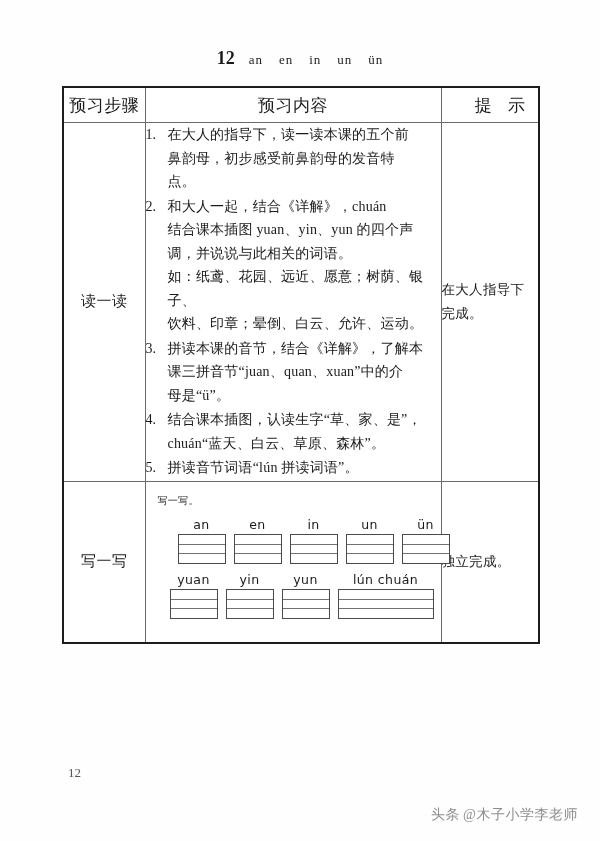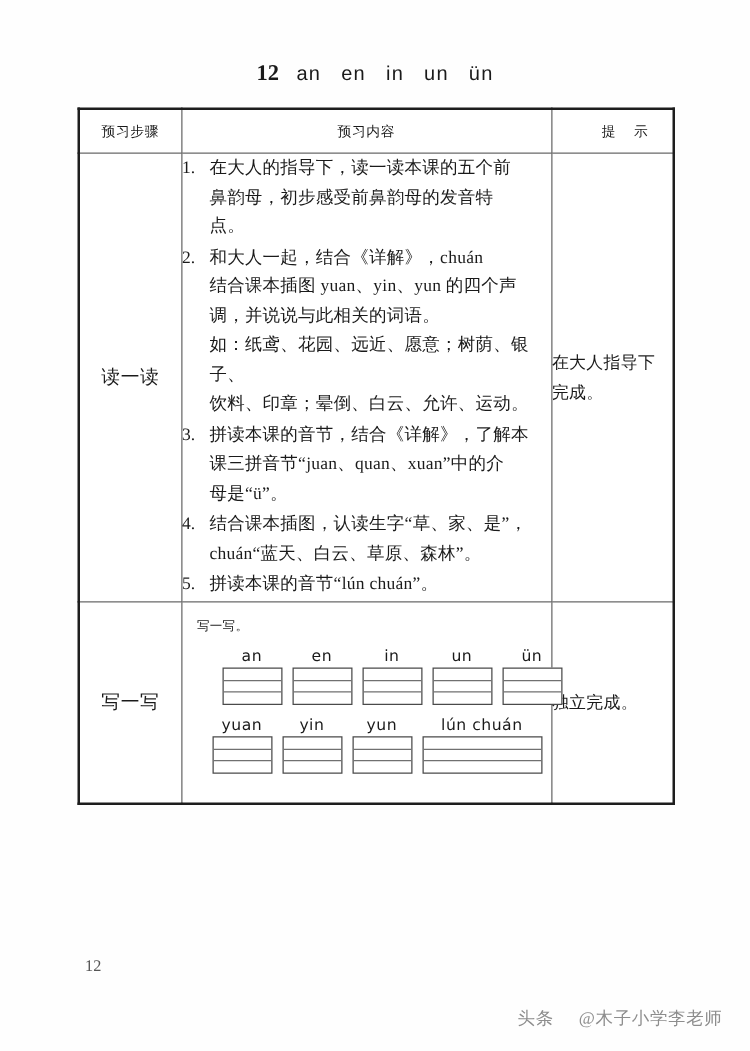--- a/index.html
+++ b/index.html
@@ -32,22 +32,22 @@
     white-space: nowrap;
   }
   .title-num {
     font-family: "Liberation Serif", serif;
     font-weight: bold;
     font-size: 18px;
     letter-spacing: 0px;
     vertical-align: baseline;
   }
   .title-pinyin {
-    font-family: Liberation Sans, sans-serif;
-    font-size: 16px;
+    font-family: Liberation Serif, serif;
+    font-size: 13px;
     margin-left: 14px;
     letter-spacing: 1px;
   }
   .title-pinyin span { margin-right: 16px; }
   .title-pinyin span:last-child { margin-right: 0; }
 
   
   .tbl {
     position: absolute;
     left: 62px;
@@ -70,21 +70,21 @@
   .tbl tr:first-child th { border-top: none; }
   .tbl tr:last-child td { border-bottom: none; }
 
   col.c-step { width: 82px; }
   col.c-body { width: 296px; }
   col.c-hint { width: 98px; }
 
   .hd {
     height: 34px;
     text-align: center;
-    font-size: 11px;
+    font-size: 17px;
     font-weight: normal;
     font-family: "Liberation Serif", "DejaVu Serif", serif;
     letter-spacing: 0.5px;
   }
   .hd.spaced { letter-spacing: 6px; text-indent: 6px; padding-left: 20px; }
 
   .step-cell {
     text-align: center;
     font-size: 15px;
     font-weight: normal;
@@ -176,21 +176,21 @@
   .watermark {
     position: absolute;
     right: 22px;
     top: 806px;
     font-size: 14px;
     color: #8d8d8d;
     letter-spacing: 0.5px;
     white-space: nowrap;
     font-family: "Liberation Serif", "DejaVu Serif", serif;
   }
-  .watermark .tt { margin-right: 20px; }
+  .watermark .tt { margin-right: 3px; }
 </style>
 </head>
 <body>
 
 <div class="page">
 
   <div class="title-row">
     <span class="title-num">12</span><span class="title-pinyin"><span>an</span><span>en</span><span>in</span><span>un</span><span>ün</span></span>
   </div>
 
@@ -231,21 +231,21 @@
               <span class="ln">课三拼音节“juan、quan、xuan”中的介</span>
               <span class="ln">母是“ü”。</span>
             </li>
             <li>
               <span class="idx">4.</span>
               <span class="ln">结合课本插图，认读生字“草、家、是”，</span>
               <span class="ln">chuán“蓝天、白云、草原、森林”。</span>
             </li>
             <li>
               <span class="idx">5.</span>
-              <span class="ln">拼读本课的音节“lún chuán”。</span>
+              <span class="ln">拼读音节词语“lún 拼读词语”。</span>
             </li>
           </ol>
         </td>
         <td class="hint-cell">在大人指导下完成。</td>
       </tr>
 
 
       <tr>
         <td class="step-cell">写一写</td>
         <td>

